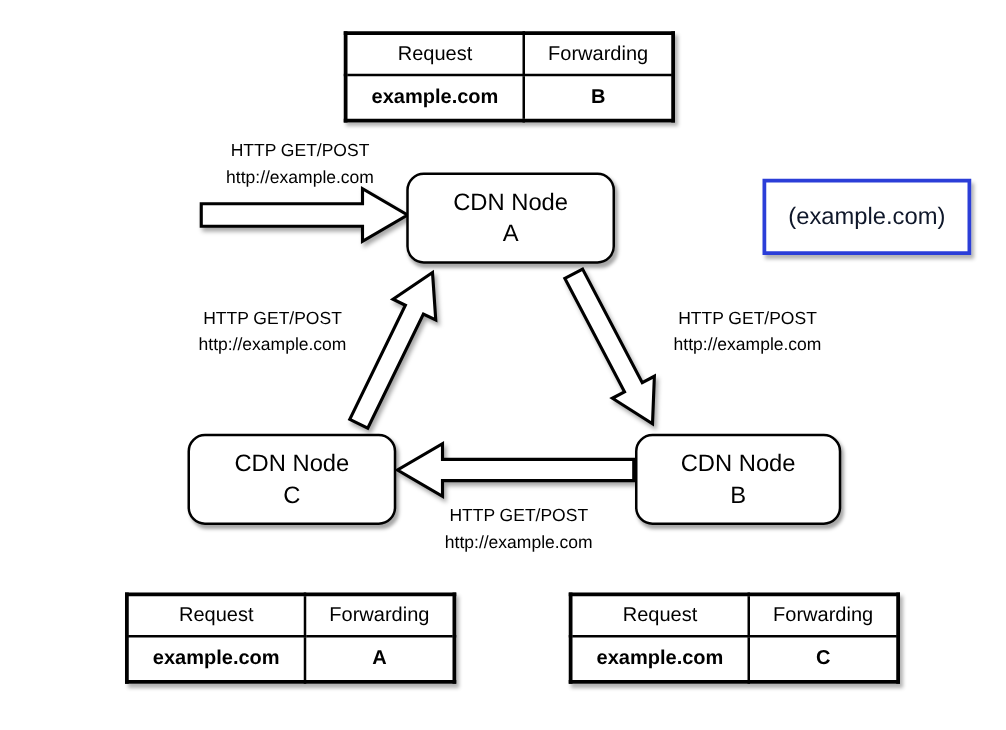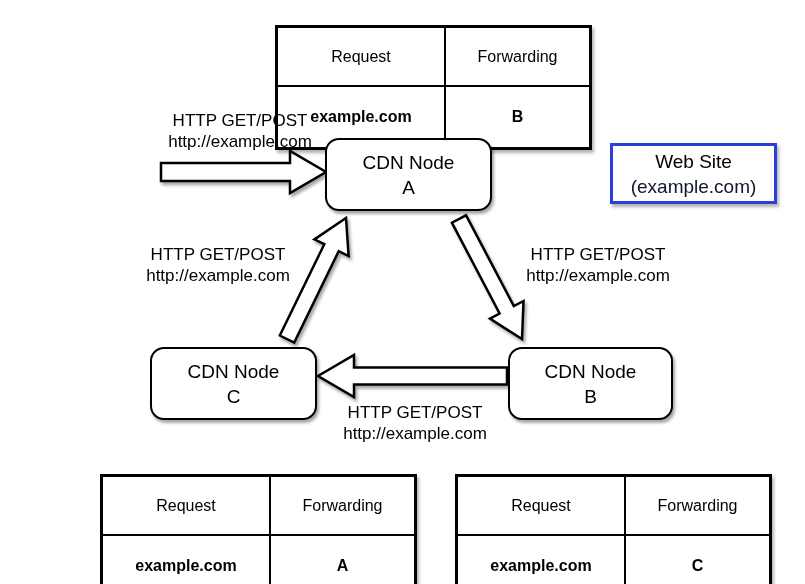--- a/index.html
+++ b/index.html
@@ -15,31 +15,31 @@
     position:absolute; display:flex; flex-direction:column;
     align-items:center; justify-content:center;
     background:#ffffff; border:2.5px solid #000;
     font-size:19px; line-height:25px; text-align:center;
     box-shadow:2px 3px 3px rgba(0,0,0,0.35);
   }
   .round { border-radius:14px; }
   .website { border-width:3px; box-shadow:2px 3px 3px rgba(0,0,0,0.30); }
 
   .edge-label {
-    position:absolute; text-align:center; font-size:17px; line-height:21px;
+    position:absolute; text-align:center; font-size:14px; line-height:21px;
     white-space:nowrap;
   }
 
   table.fwd {
     position:absolute; border-collapse:collapse; background:#ffffff;
     border:3px solid #000; box-shadow:2px 3px 3px rgba(0,0,0,0.30);
   }
   .fwd th, .fwd td {
     border:2px solid #000; text-align:center; vertical-align:middle;
-    font-weight:400; font-size:16px; padding:13px;
+    font-weight:400; font-size:16px; padding:0;
   }
   .fwd th { height:31px; }
   .fwd td { height:34px;font-weight:bold; }
   .fwd .c1 { width:140px; }
   .fwd .c2 { width:117px; }
 </style>
 </head>
 <body>
 
 <div class="canvas">
@@ -69,21 +69,20 @@
   </tbody>
     </table>
 
 
   <div class="box round" style="left:325px; top:138px; width:163px; height:69px;">
     <div>CDN Node</div>
     <div>A</div>
   </div>
 
   <div class="box website" style="left: 610px; top: 143px; width: 161px; height: 55px; border-color: rgb(43, 62, 216);">
-    <div>Web Site</div>
     <div style="color: #0f172a;">(example.com)</div>
   </div>
 
   <div class="box round" style="left:150px; top:347px; width:163px; height:69px;">
     <div>CDN Node</div>
     <div>C</div>
   </div>
 
   <div class="box round" style="left:508px; top:347px; width:161px; height:69px;">
     <div>CDN Node</div>

